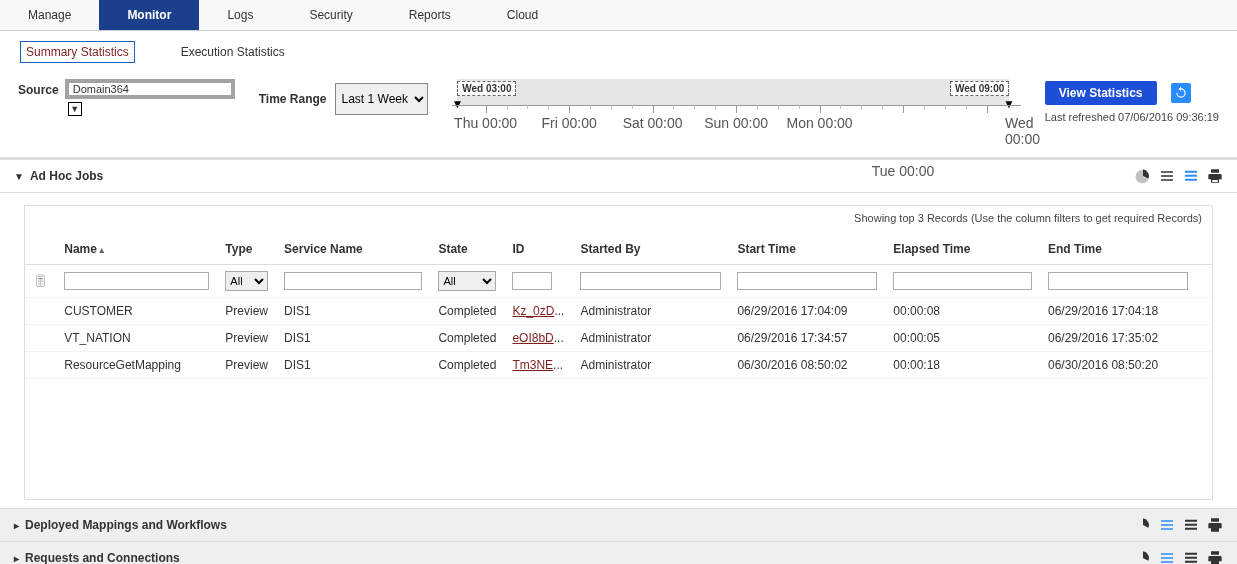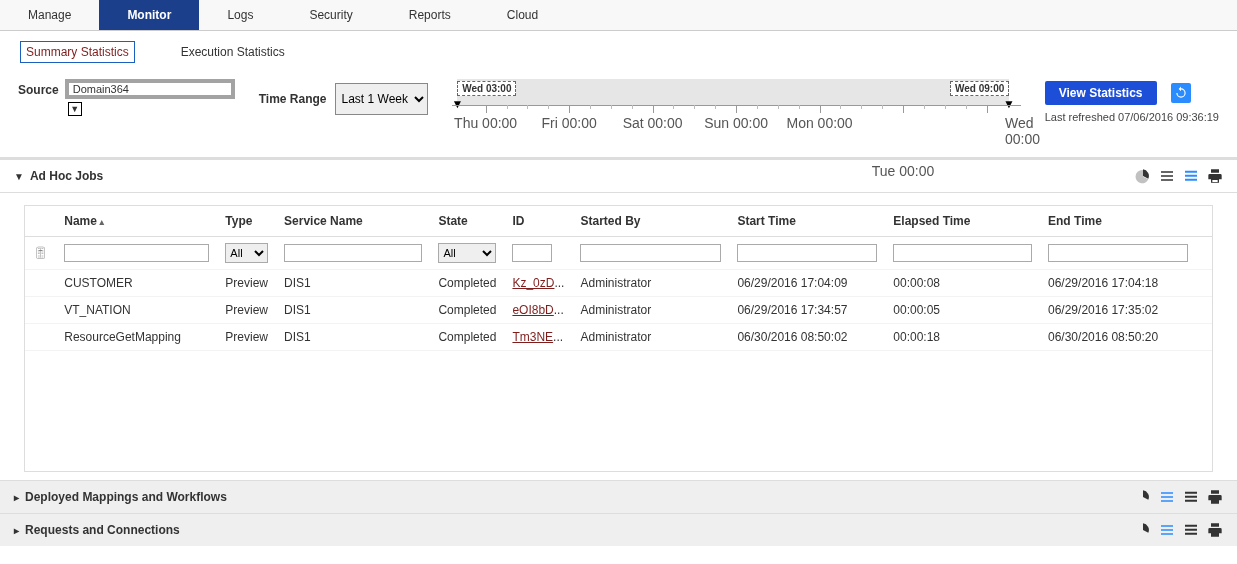--- a/index.html
+++ b/index.html
@@ -255,20 +255,21 @@
       </span>
     <span class="sicon">
         <svg viewBox="0 0 24 24">
           <path fill="#333" d="M6 2h12v5H6zm-2 7h16a2 2 0 0 1 2 2v6h-4v5H6v-5H2v-6a2 2 0 0 1 2-2zm4 9v3h8v-3H8z"></path>
         </svg>
       </span>
   </div>
 </div>
 <div class="panel-body">
   <div class="grid-wrap">
+    <div class="records-info">Showing top 3 Records (Use the column filters to get required Records)</div>
     <table class="grid">
       <thead>
         <tr>
           <th class="filter-icon-cell"></th>
           <th class="sort-asc">Name</th>
           <th>Type</th>
           <th>Service Name</th>
           <th>State</th>
           <th>ID</th>
           <th>Started By</th>

